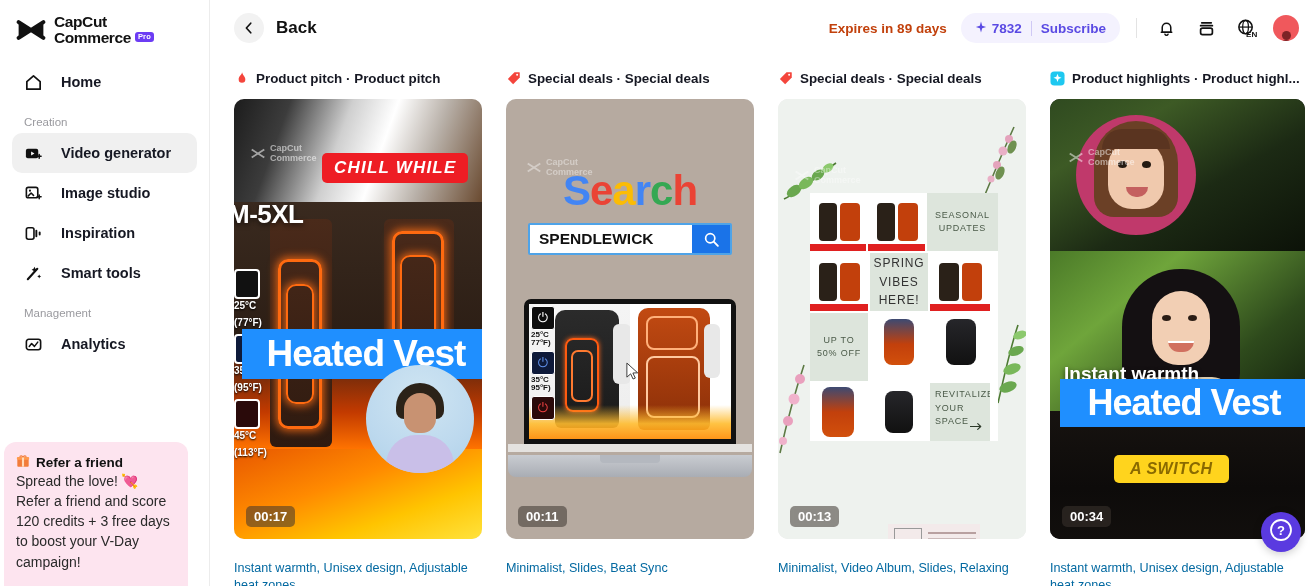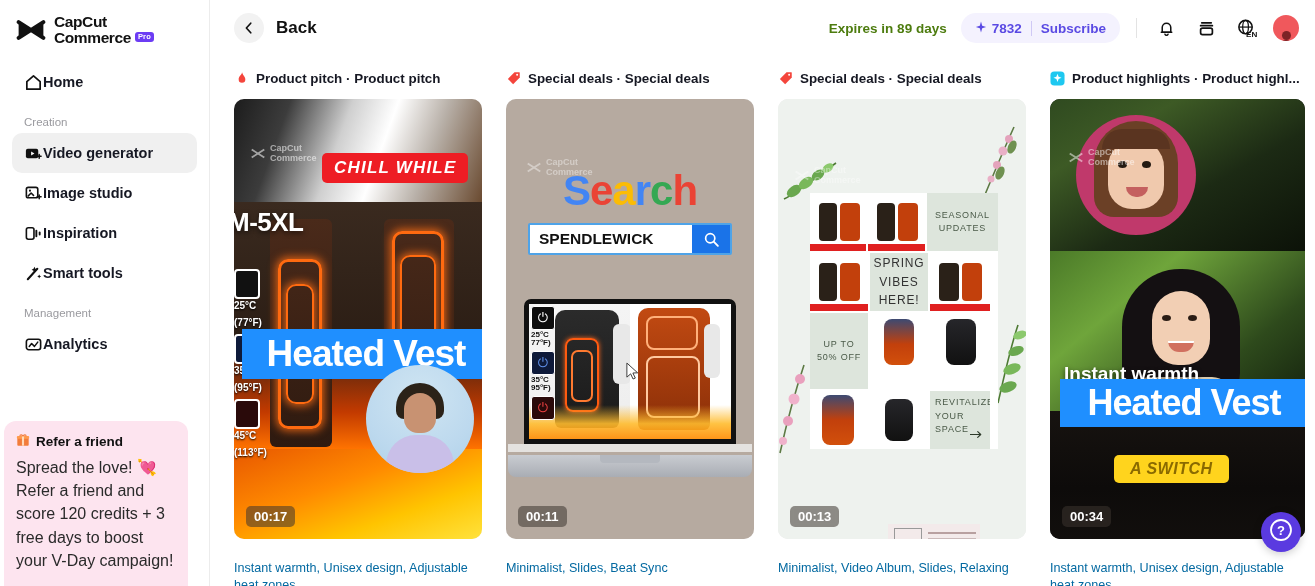--- a/index.html
+++ b/index.html
@@ -19,58 +19,58 @@
   .logo-row { display: flex; align-items: center; gap: 8px; padding: 14px 4px 10px 4px; }
   .logo-mark { width: 30px; height: 22px; flex: 0 0 30px; }
   .logo-text { line-height: 1.02; }
   .logo-l1 { font-size: 15.5px; font-weight: 700; letter-spacing: -0.4px; color: #111; }
   .logo-l2 { font-size: 15.5px; font-weight: 700; letter-spacing: -0.4px; color: #111; display: flex; align-items: center; gap: 4px;}
   .pro-badge {
     background: #6c3cf4; color: #fff; font-size: 7.5px; font-weight: 700;
     border-radius: 3px; padding: 1px 3px; letter-spacing: 0.2px; position: relative; top: -1px;
   }
   .nav-item {
-    display: flex; align-items: center; gap: 0;
+    display: flex; align-items: center; gap: 18px;
     height: 40px; padding: 0 12px; border-radius: 10px;
     font-size: 14.5px; font-weight: 700; color: #161823; cursor: pointer;
   }
   .nav-item.active { background: #f0f0f0; }
   .nav-item .ic { width: 19px; height: 19px; flex: 0 0 19px; display: flex; align-items: center; justify-content: center; }
   .nav-section {
     font-size: 11.5px; color: #9a9a9f; font-weight: 400;
     padding: 14px 12px 5px 12px;
   }
   .home-wrap { margin-top: 6px; }
 
   
   .refer-card {
     position: absolute; left: 4px; bottom: 0; width: 184px;
     background: #fde4ef; border-radius: 12px 12px 0 0; padding: 12px 12px 14px 12px;
   }
   .refer-title { display: flex; align-items: center; gap: 6px; font-size: 13.5px; font-weight: 700; color: #111; }
-  .refer-body { font-size: 16px; line-height: 1.45; color: #2a2a2a; margin-top: 6px; }
+  .refer-body { font-size: 14px; line-height: 1.45; color: #2a2a2a; }
   .refer-btn {
     margin-top: 12px; width: 100%; height: 36px; border-radius: 18px;
     background: #000; color: #fff; border: none; font-size: 13.5px; font-weight: 700;
     cursor: pointer; font-family: "Liberation Sans", sans-serif;
   }
 
   
   .main { flex: 1; position: relative; background: #fff; overflow: hidden; }
   .topbar {
     height: 56px; display: flex; align-items: center; padding: 0 16px 0 24px; gap: 12px;
   }
   .back-btn { display: flex; align-items: center; gap: 12px; cursor: pointer; }
   .back-circle {
     width: 30px; height: 30px; border-radius: 50%; background: #f2f2f2;
     display: flex; align-items: center; justify-content: center;
   }
   .back-label { font-size: 17px; font-weight: 700; color: #111; }
   .topbar-right { margin-left: auto; display: flex; align-items: center; gap: 14px; }
-  .expires { color: #4d7c0f; font-size: 13.5px; font-weight: 700; }
+  .expires { color: #c2410c; font-size: 13.5px; font-weight: 700; }
   .credits-pill {
     display: flex; align-items: center; gap: 9px;
     background: #f4f2fe; border-radius: 16px; height: 30px; padding: 0 14px;
   }
   .credits-val { color: #5a4ae3; font-size: 13.5px; font-weight: 700; display:flex; align-items:center; gap:5px;}
   .pill-div { width: 1px; height: 15px; background: #cfc9f5; }
   .subscribe { color: #5a4ae3; font-size: 13.5px; font-weight: 700; cursor: pointer; }
   .vdiv { width: 1px; height: 20px; background: #e3e3e3; margin: 0 2px; }
   .ic-btn { width: 26px; height: 26px; display: flex; align-items: center; justify-content: center; cursor: pointer; }
   .avatar {
@@ -116,21 +116,21 @@
   .vest-col { position:absolute; background: linear-gradient(180deg,#4a2a1a,#2e1a10); border-radius: 6px; }
   .heat-line {
     position:absolute; border: 3px solid #ff6a10; border-radius: 10px;
     box-shadow: 0 0 8px 2px rgba(255,110,20,0.8);
   }
   .c1-tagline {
     position:absolute; left:88px; top:54px; z-index: 12;
     background:#ee1d24; color:#fff; font-size:17px; font-weight:800; font-style: italic;
     letter-spacing:1.2px; padding:5px 12px; border-radius:5px; white-space:nowrap;
   }
-  .c1-size { position:absolute; left:-6px; top:108px; z-index:12; color:#fff; font-size:26px; font-weight:800; letter-spacing:-0.5px; text-shadow:0 2px 5px rgba(0,0,0,.6); }
+  .c1-size { position:absolute; left:-6px; top:100px; z-index:12; color:#fff; font-size:26px; font-weight:800; letter-spacing:-0.5px; text-shadow:0 2px 5px rgba(0,0,0,.6); }
   .c1-unisex { position:absolute; left:14px; top:140px; z-index:11; color:#fff; font-size:21px; font-weight:800; opacity:.92; text-shadow:0 2px 6px rgba(0,0,0,.5); }
   .hl-blue {
     position:absolute; z-index: 20; background:#1f8fff; color:#fff; font-weight:800;
     display:flex; align-items:center; justify-content:center; letter-spacing:-1px;
   }
   .c1-hl { left:8px; top:230px; width:248px; height:50px; font-size:37px; }
   .c1-face {
     position:absolute; right:8px; bottom:66px; width:108px; height:108px; border-radius:50%;
     background: radial-gradient(circle at 50% 30%, #cfe5f2 0%, #bdd9ee 60%, #aed0e8 100%);
     overflow:hidden; z-index: 25;
@@ -622,21 +622,21 @@
               </div>
               <div class="cell" style="width:60px;height:58px;background:#fff;">
                 <div class="prod-top"></div>
                 <div style="position:absolute;left:9px;top:10px;width:20px;height:38px;background:#2a2118;border-radius:4px;"></div>
                 <div style="position:absolute;left:32px;top:10px;width:20px;height:38px;background:#c2400c;border-radius:4px;"></div>
                 <div class="prod-strip"></div>
               </div>
             </div>
 
             <div style="display:flex; gap:2px; margin-top:2px;">
-              <div class="cell sage" style="width:58px;height:76px;padding:5px;">
+              <div class="cell sage" style="width:58px;height:68px;padding:5px;">
                 <div class="cell-txt">UP TO 50% OFF</div>
               </div>
               <div class="cell" style="width:58px;height:58px;background:#fff;">
                 <div style="position:absolute;left:14px;top:6px;width:30px;height:46px;background:linear-gradient(180deg,#3d4a72,#c2400c 55%,#d2500c);border-radius:8px;"></div>
               </div>
               <div class="cell" style="width:60px;height:58px;background:#fff;">
                 <div style="position:absolute;left:16px;top:6px;width:30px;height:46px;background:linear-gradient(180deg,#26262a,#111);border-radius:8px;"></div>
               </div>
             </div>
 

